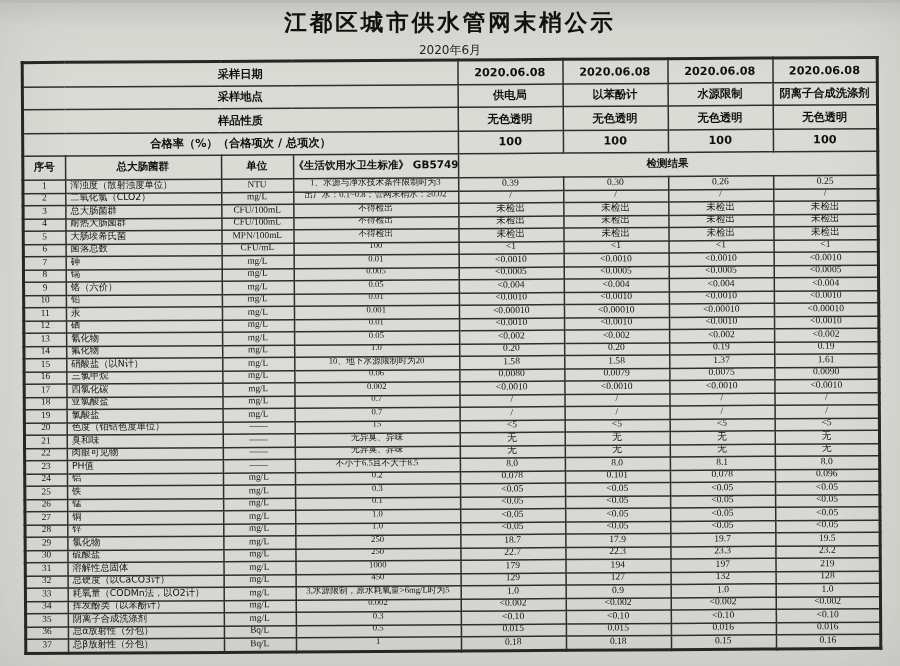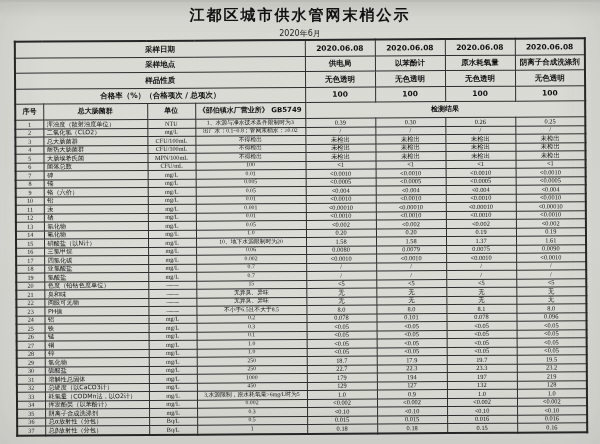--- a/index.html
+++ b/index.html
@@ -74,42 +74,42 @@
           <td colspan="4">采样日期</td>
           <td>2020.06.08</td>
           <td>2020.06.08</td>
           <td>2020.06.08</td>
           <td>2020.06.08</td>
         </tr>
         <tr class="hrow">
           <td colspan="4">采样地点</td>
           <td>供电局</td>
           <td>以苯酚计</td>
-          <td>原水耗氧量</td>
+          <td>水源限制</td>
           <td>阴离子合成洗涤剂</td>
         </tr>
         <tr class="hrow">
           <td colspan="4">样品性质</td>
           <td>无色透明</td>
           <td>无色透明</td>
           <td>无色透明</td>
           <td>无色透明</td>
         </tr>
         <tr class="hrow">
           <td colspan="4">合格率（%）（合格项次 / 总项次）</td>
           <td>100</td>
           <td>100</td>
           <td>100</td>
           <td>100</td>
         </tr>
         <tr class="chead">
           <td>序号</td>
           <td>总大肠菌群</td>
           <td>单位</td>
-          <td>《邵伯镇水厂营业所》 GB5749</td>
+          <td>《生活饮用水卫生标准》 GB5749</td>
           <td colspan="4">检测结果</td>
         </tr>
       <tr class="drow">
             <td class="c-no">1</td>
             <td class="c-item">浑浊度（散射浊度单位）</td>
             <td class="c-unit">NTU</td>
             <td class="c-std">1、水源与净水技术条件限制时为3</td>
             <td class="c-res">0.39</td>
             <td class="c-res">0.30</td>
             <td class="c-res">0.26</td>

